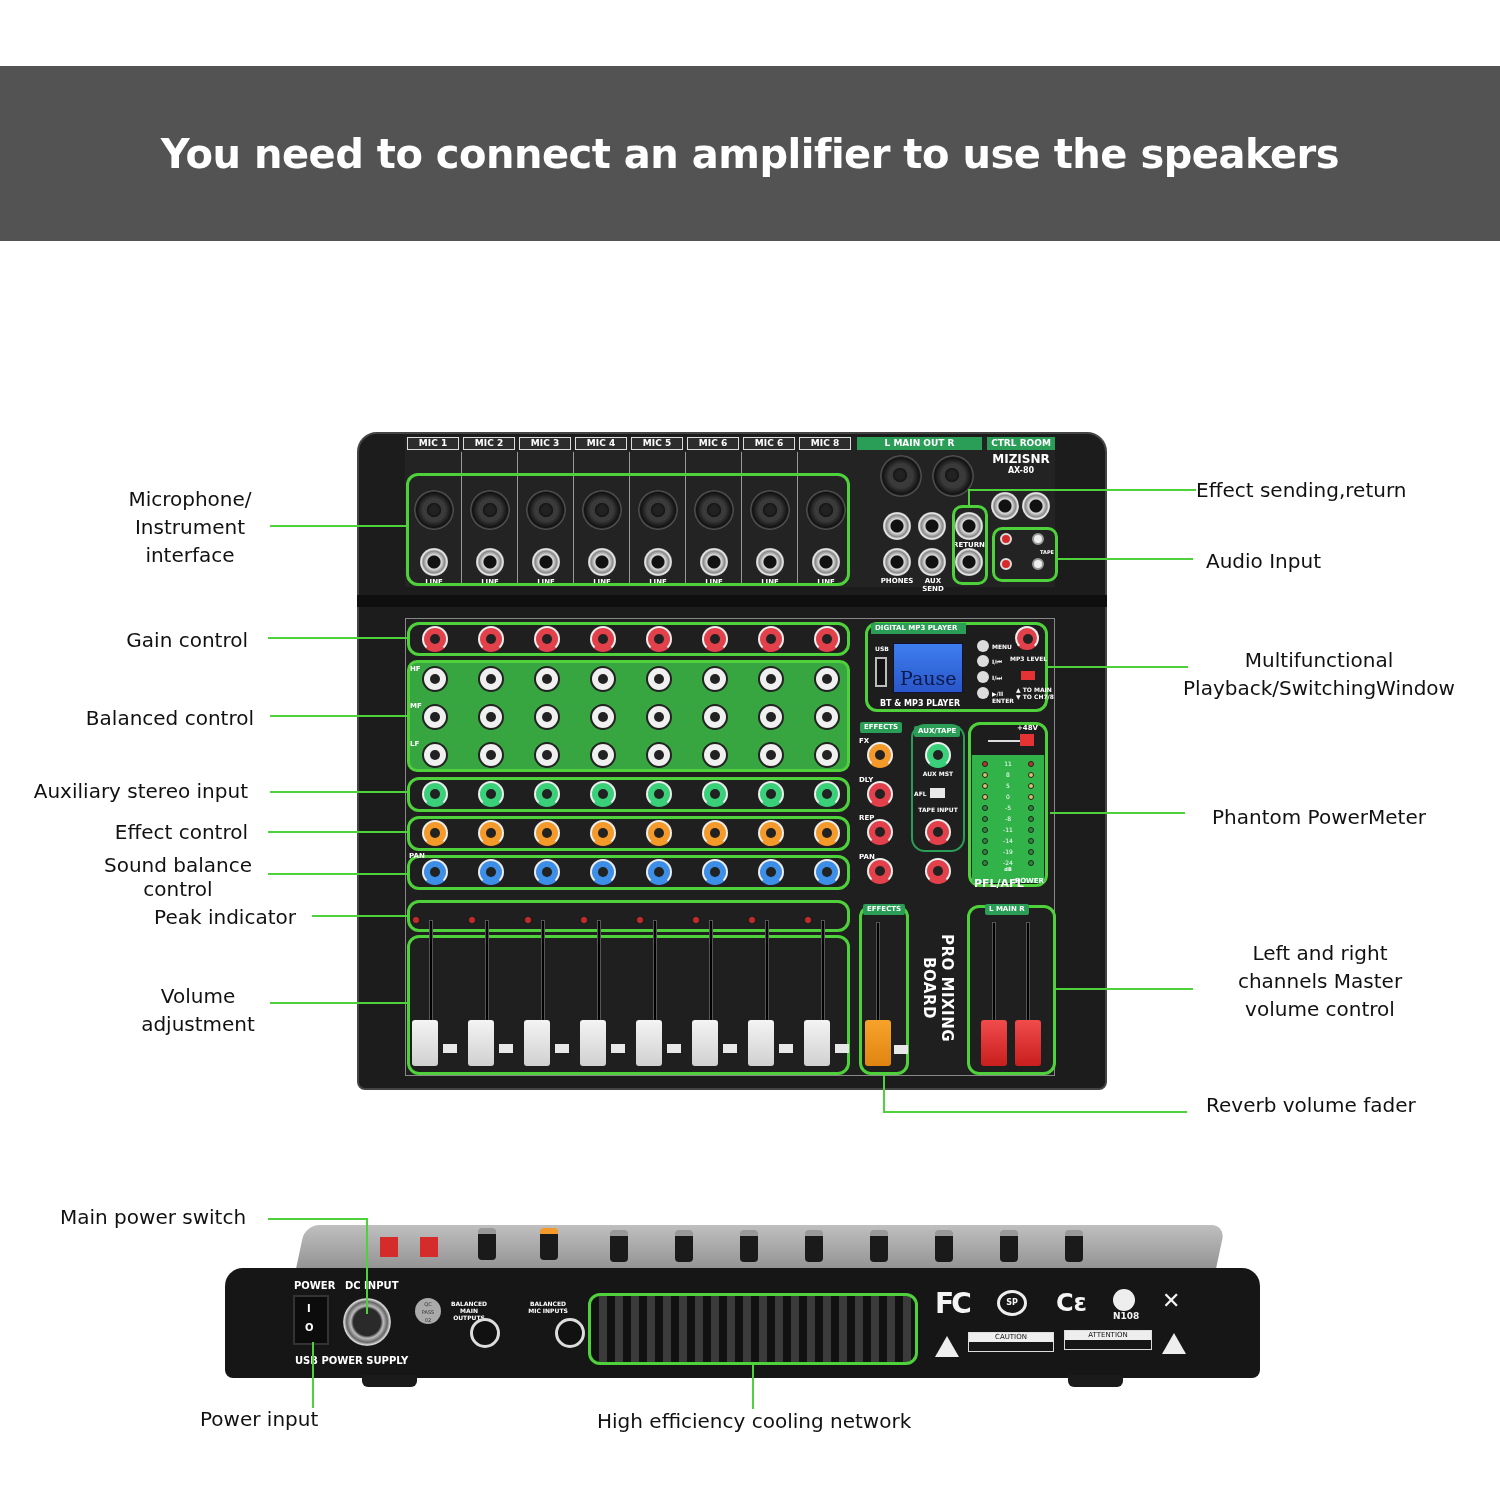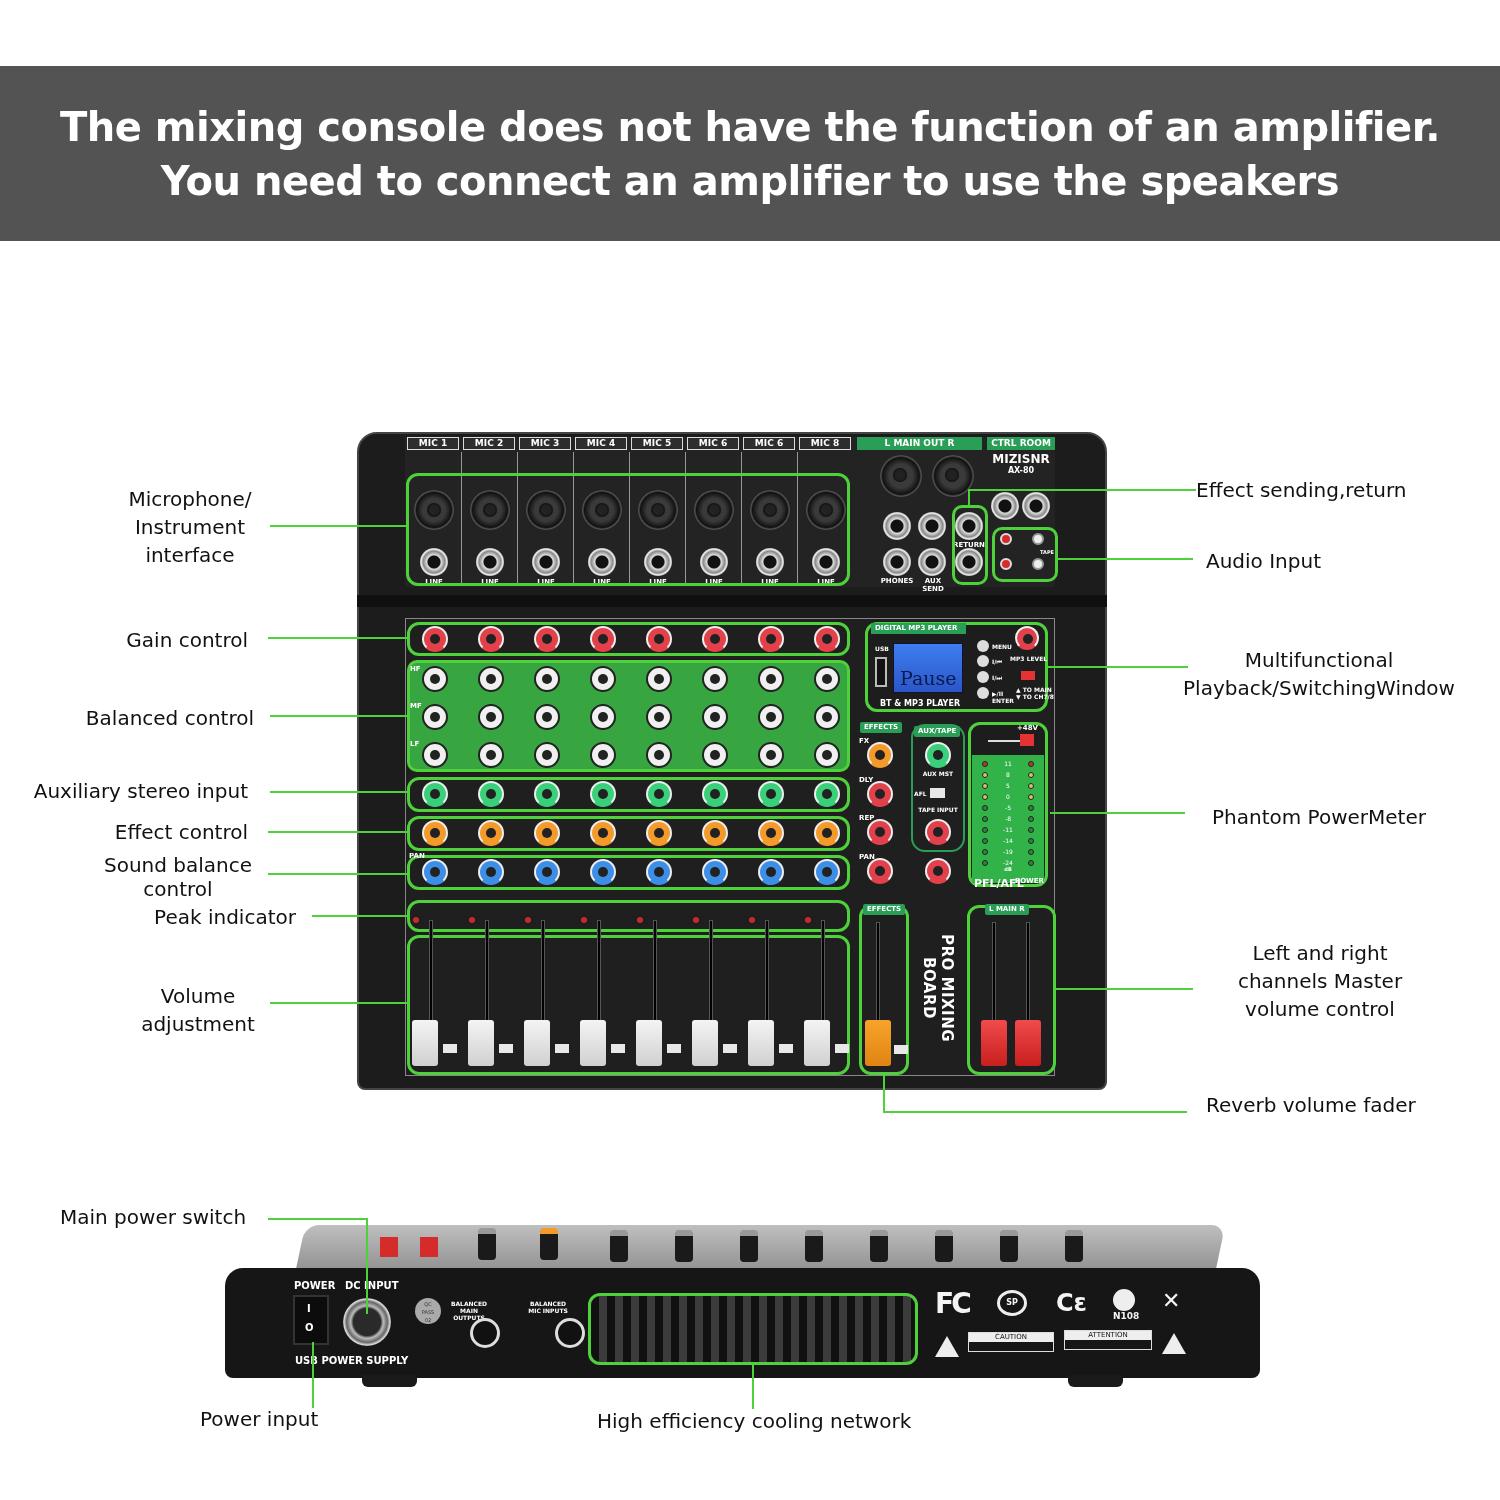--- a/index.html
+++ b/index.html
@@ -82,21 +82,20 @@
   .vent { position: absolute; left: 588px; top: 1293px; width: 330px; height: 72px; border: 3px solid #4fd13b; border-radius: 12px; background: repeating-linear-gradient(90deg, #111 0 8px, #3b3b3b 8px 16px); }
   .cert { position: absolute; color: #f4f4f4; font-weight: bold; }
   .warn-tri { position: absolute; width: 0; height: 0; border-left: 12px solid transparent; border-right: 12px solid transparent; border-bottom: 21px solid #eee; }
   .warn-box { position: absolute; height: 20px; border: 1px solid #ddd; }
   .warn-box .t { height: 9px; background: #eee; color: #111; font-size: 7px; font-weight: normal; text-align: center; line-height: 9px; }
 </style>
 </head>
 <body>
 
 <div class="banner">
-  <div class="line">The mixing console does not have the function of an amplifier.</div>
   <div class="line">You need to connect an amplifier to use the speakers</div>
 </div>
 
 <div class="mixer"></div>
 <div class="mixer-top"></div>
 <div class="mixer-mid"></div>
 <div class="panel"></div>
 
 <div class="mic-label" style="left:407px">MIC 1</div>
 <div class="mic-label" style="left:463px">MIC 2</div>

